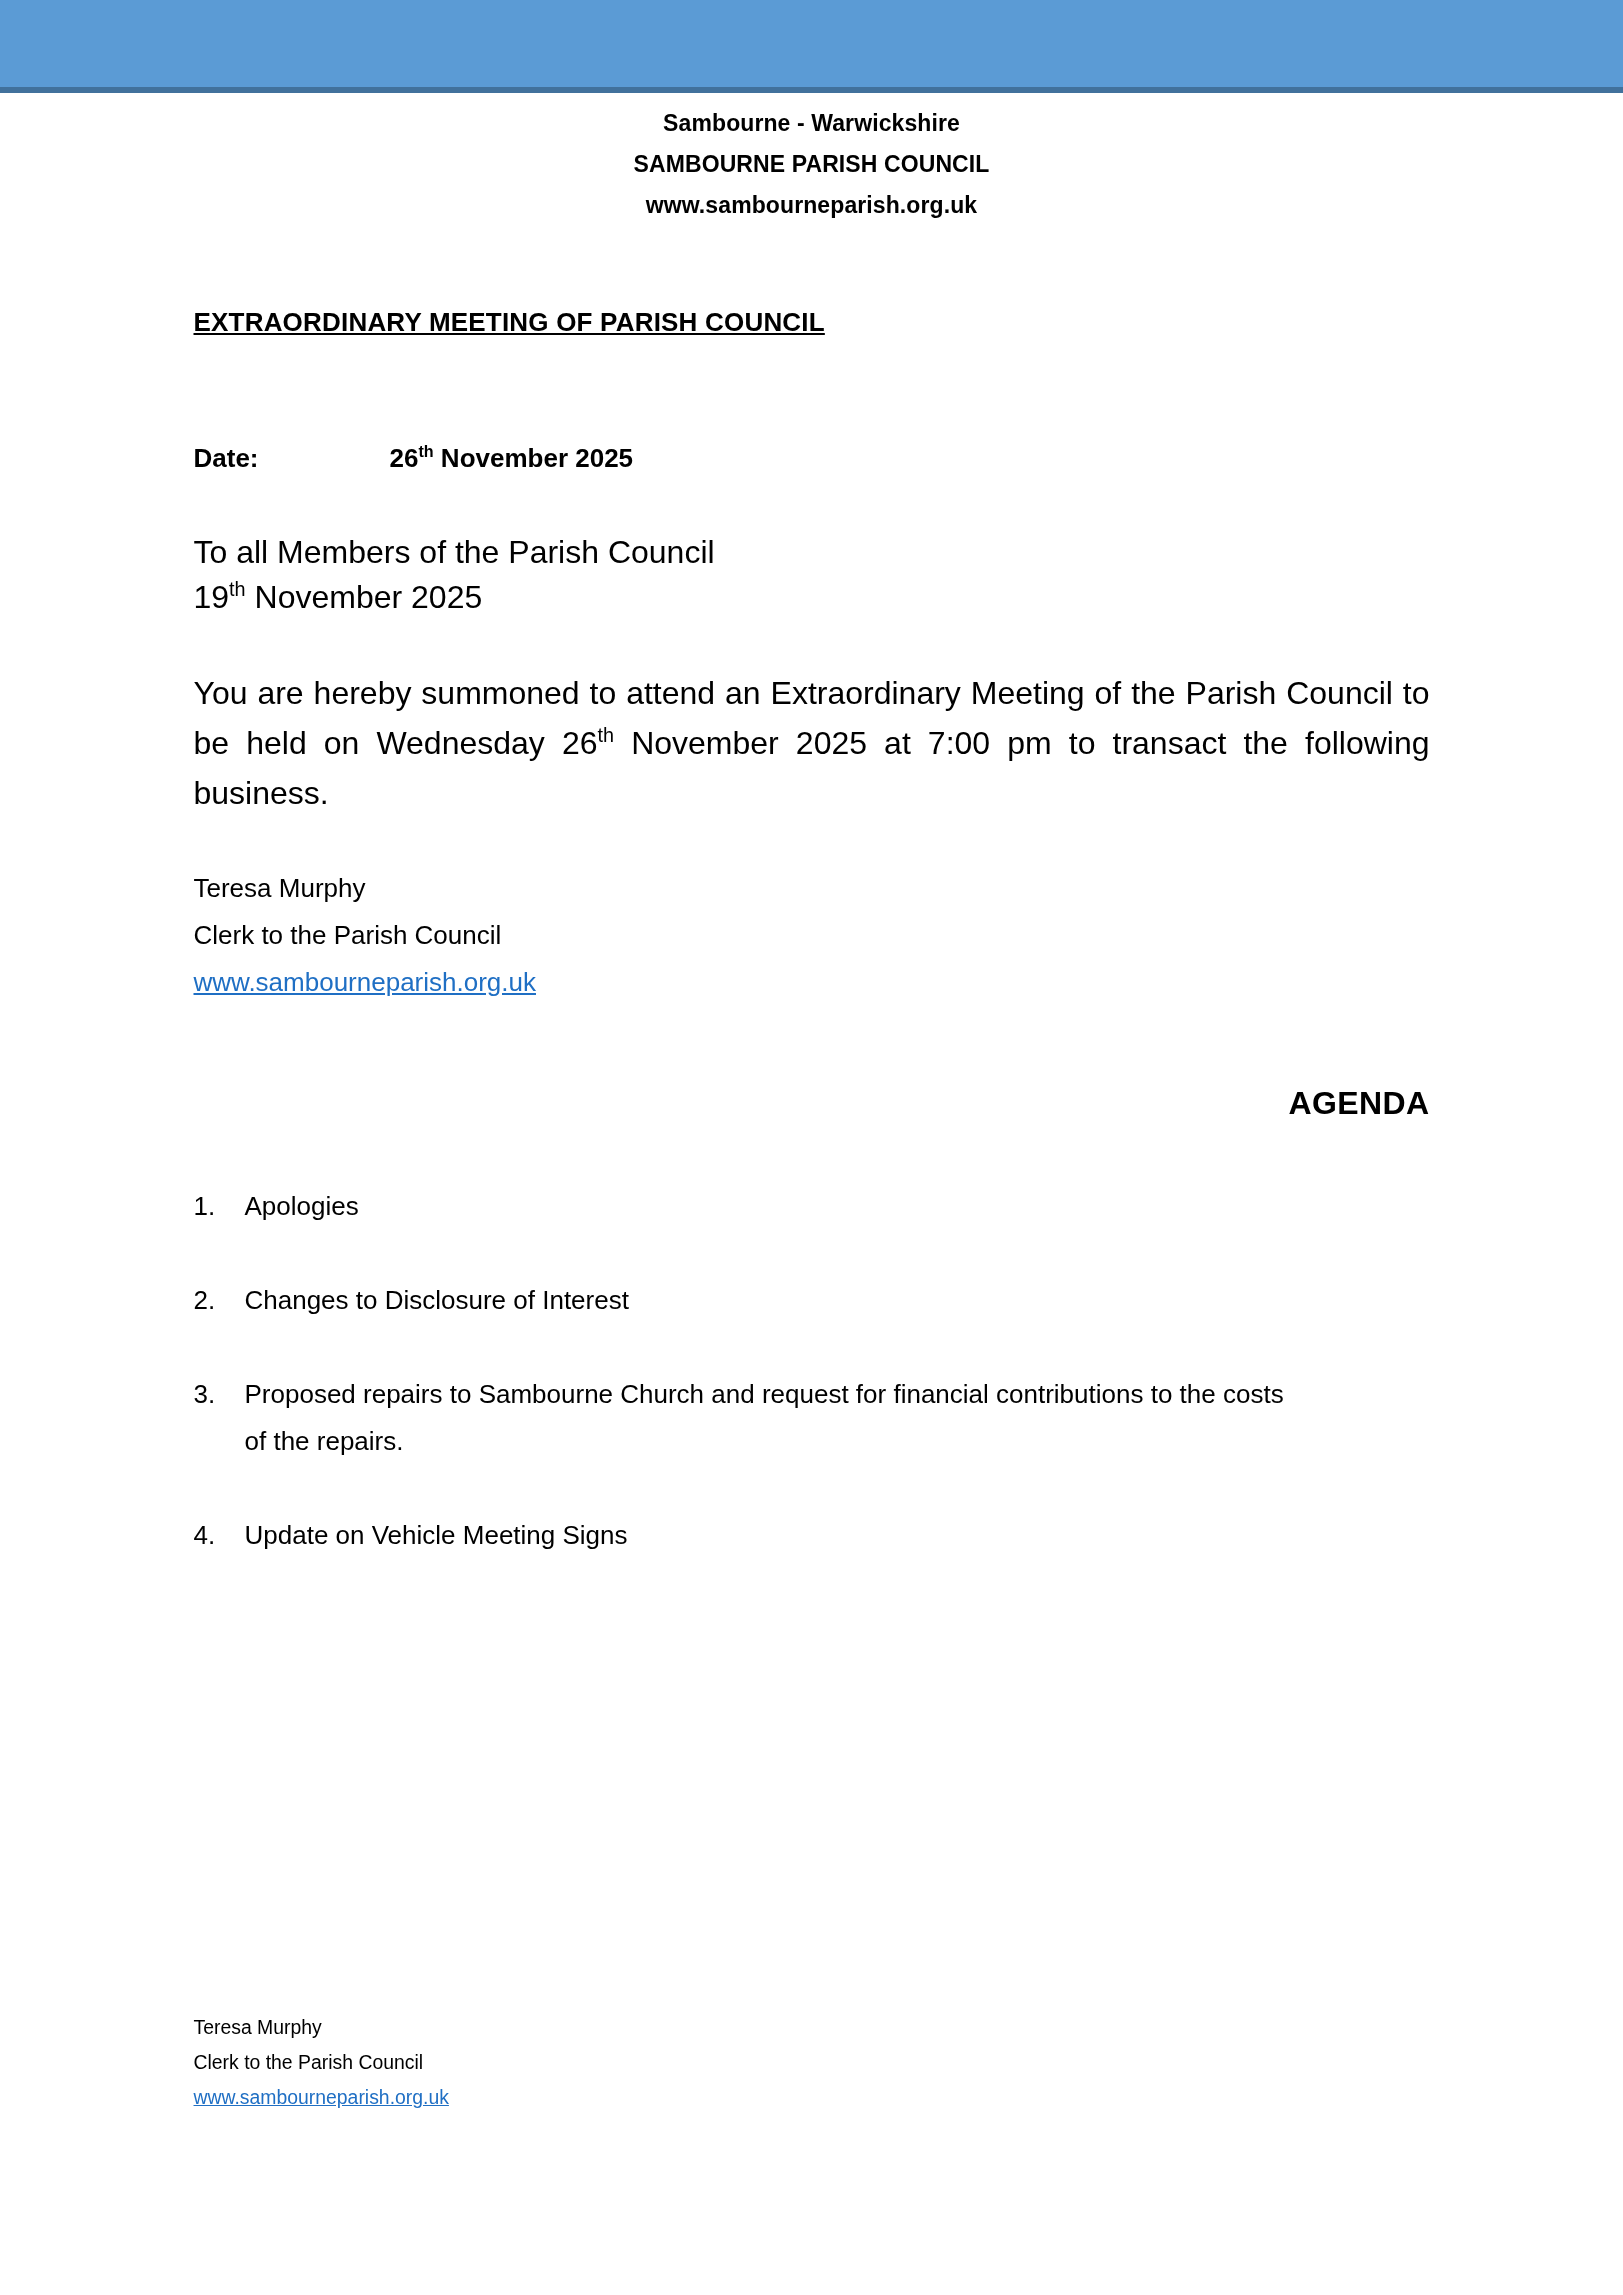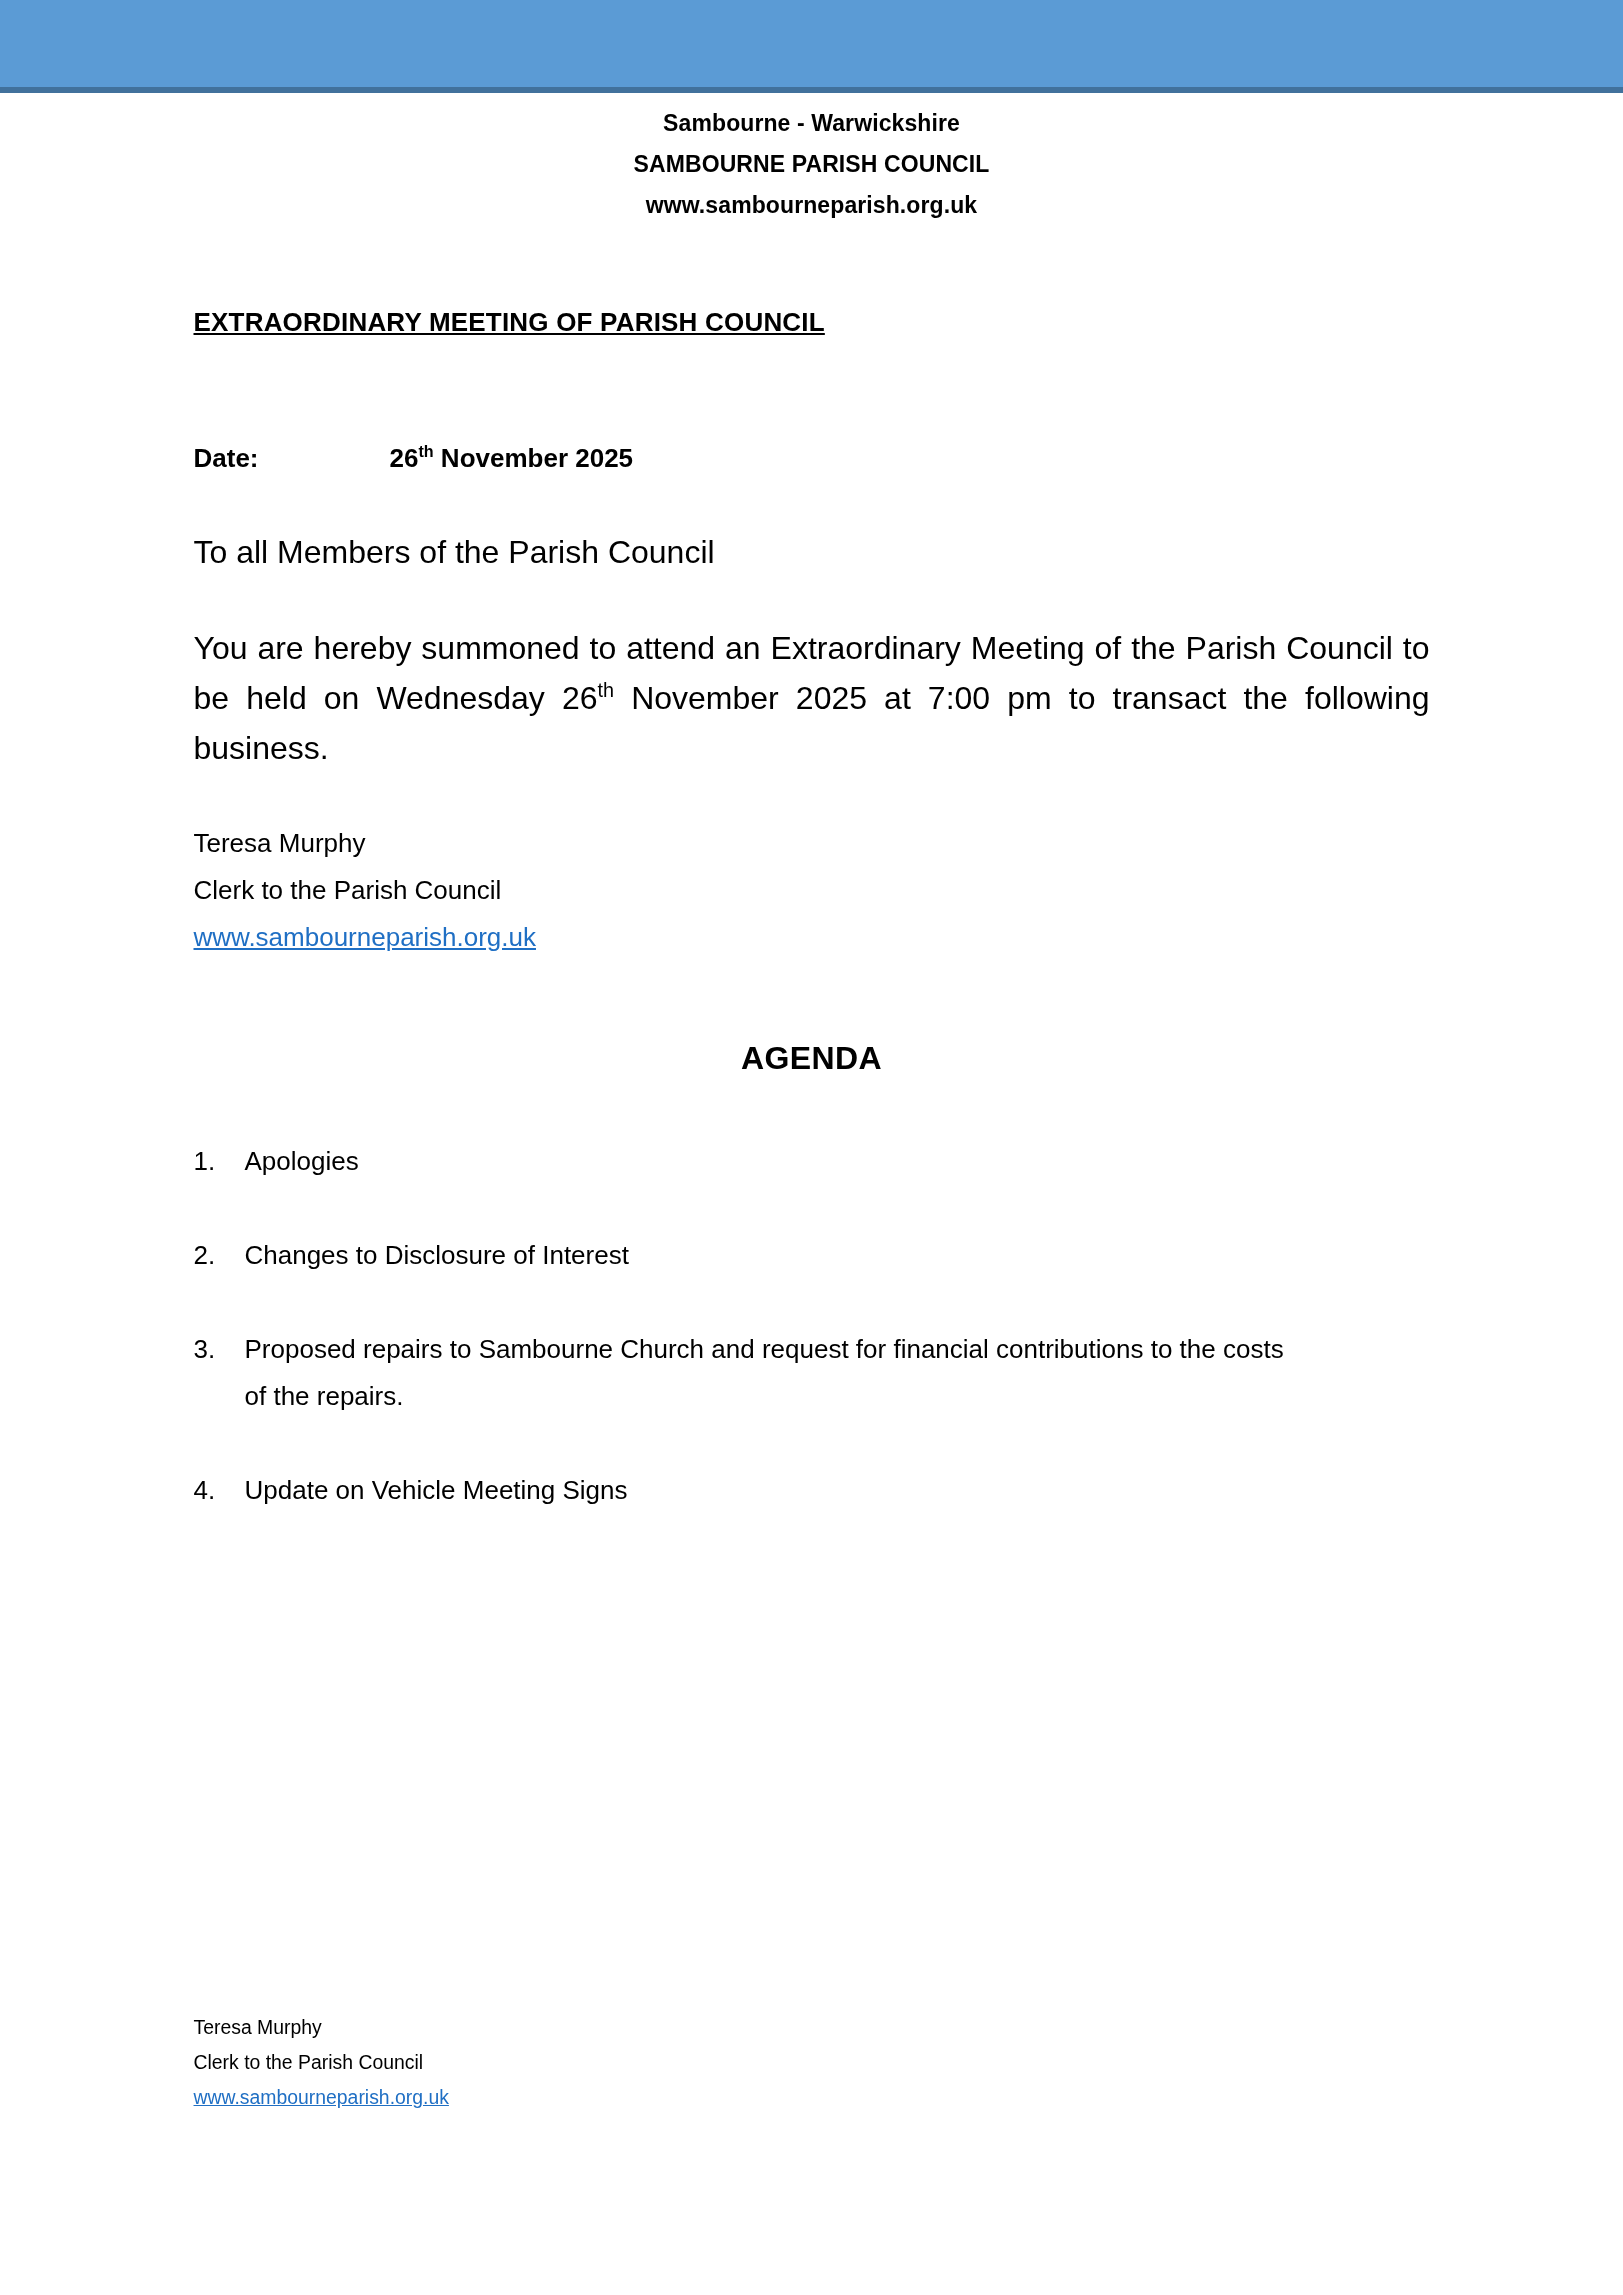--- a/index.html
+++ b/index.html
@@ -111,21 +111,21 @@
     line-height: 47px;
   }
   .link {
     color: #1F6FC4;
     text-decoration: underline;
   }
 
   
   .agenda-heading {
     margin-top: 79px;
-    text-align: center;
+    text-align: right;
     font-weight: bold;
     font-size: 32px;
     letter-spacing: 0.4px;
   }
 
   
   .agenda-list {
     margin-top: 61px;
   }
   .agenda-item {
@@ -177,20 +177,21 @@
     <div class="doc-title">EXTRAORDINARY MEETING OF PARISH COUNCIL</div>
 
     <div class="meta-block">
       <div class="meta-row">
         <span class="meta-label">Date:</span><span class="meta-value"><span>26</span><sup>th</sup><span> November 2025</span></span>
       </div>
     </div>
 
     <div class="addressee">
       <div>To all Members of the Parish Council</div>
+      <div><span>19</span><sup>th</sup><span> November 2025</span></div>
     </div>
 
     <div class="summons"><span>You are hereby summoned to attend an Extraordinary Meeting of the Parish Council to be held on Wednesday 26</span><sup>th</sup><span> November 2025 at 7:00 pm to transact the following business.</span></div>
 
     <div class="signature">
       <div>Teresa Murphy</div>
       <div>Clerk to the Parish Council</div>
       <div><a class="link" href="#">www.sambourneparish.org.uk</a></div>
     </div>
 

